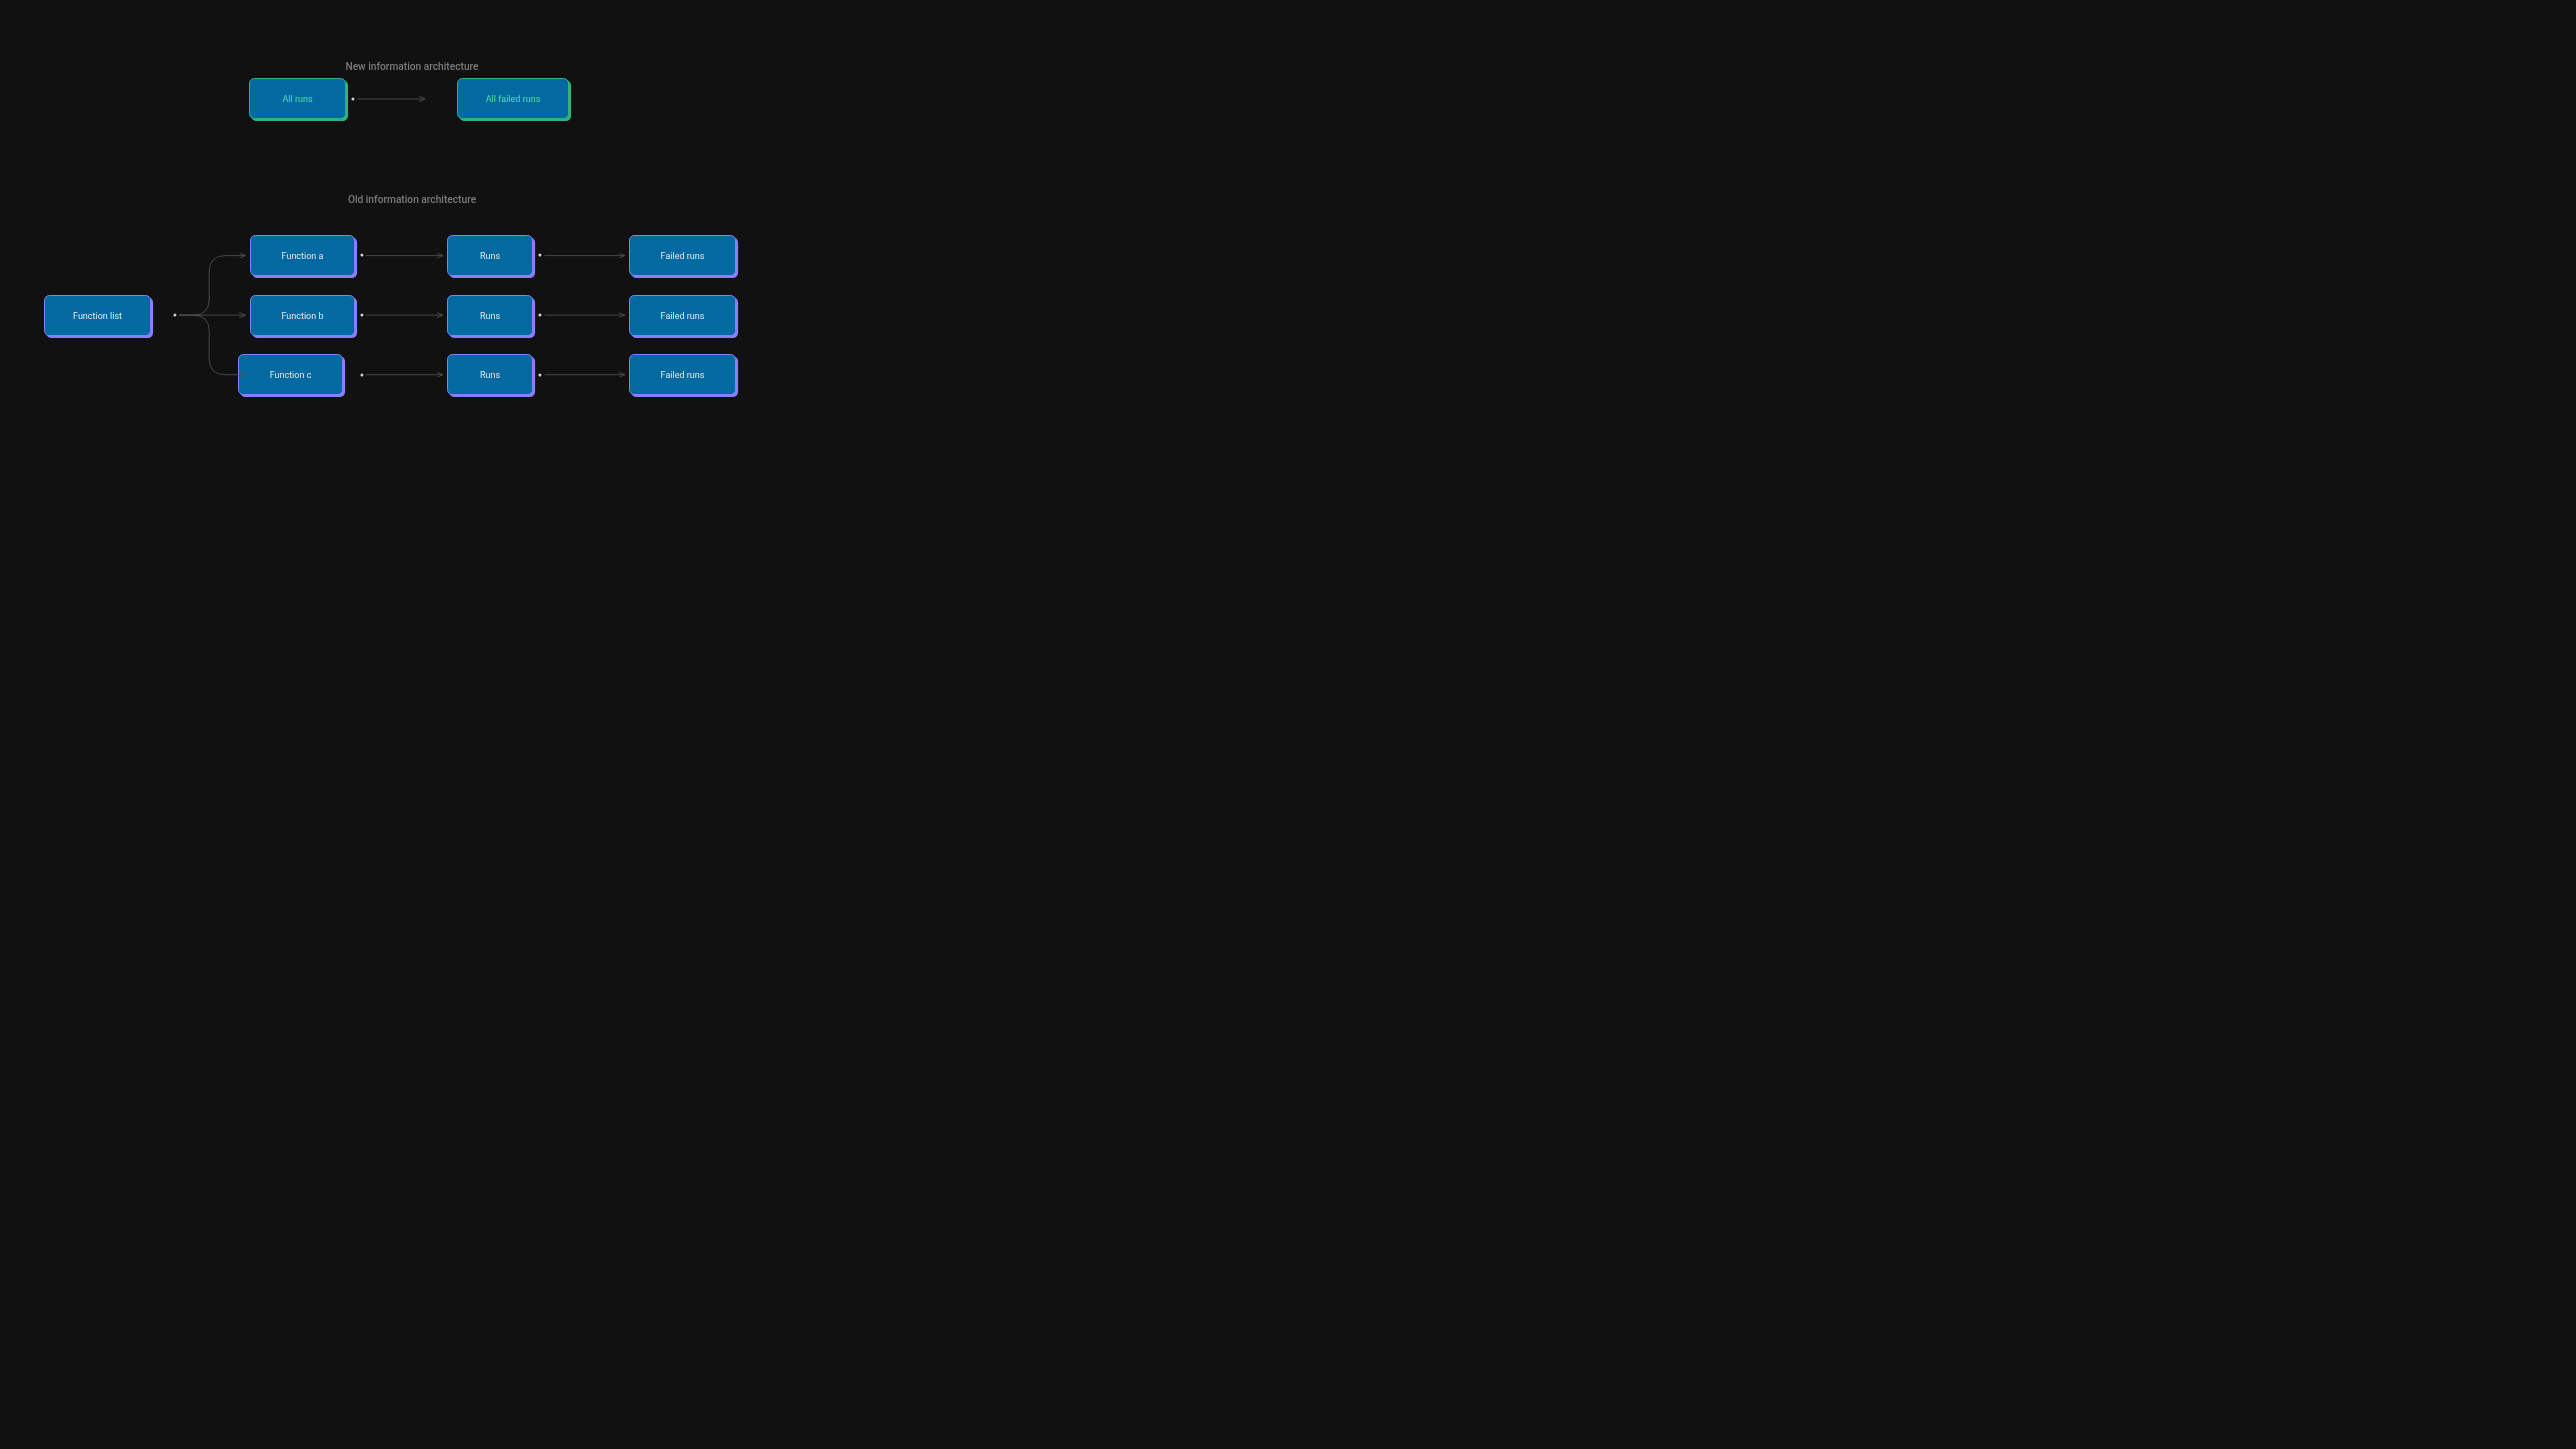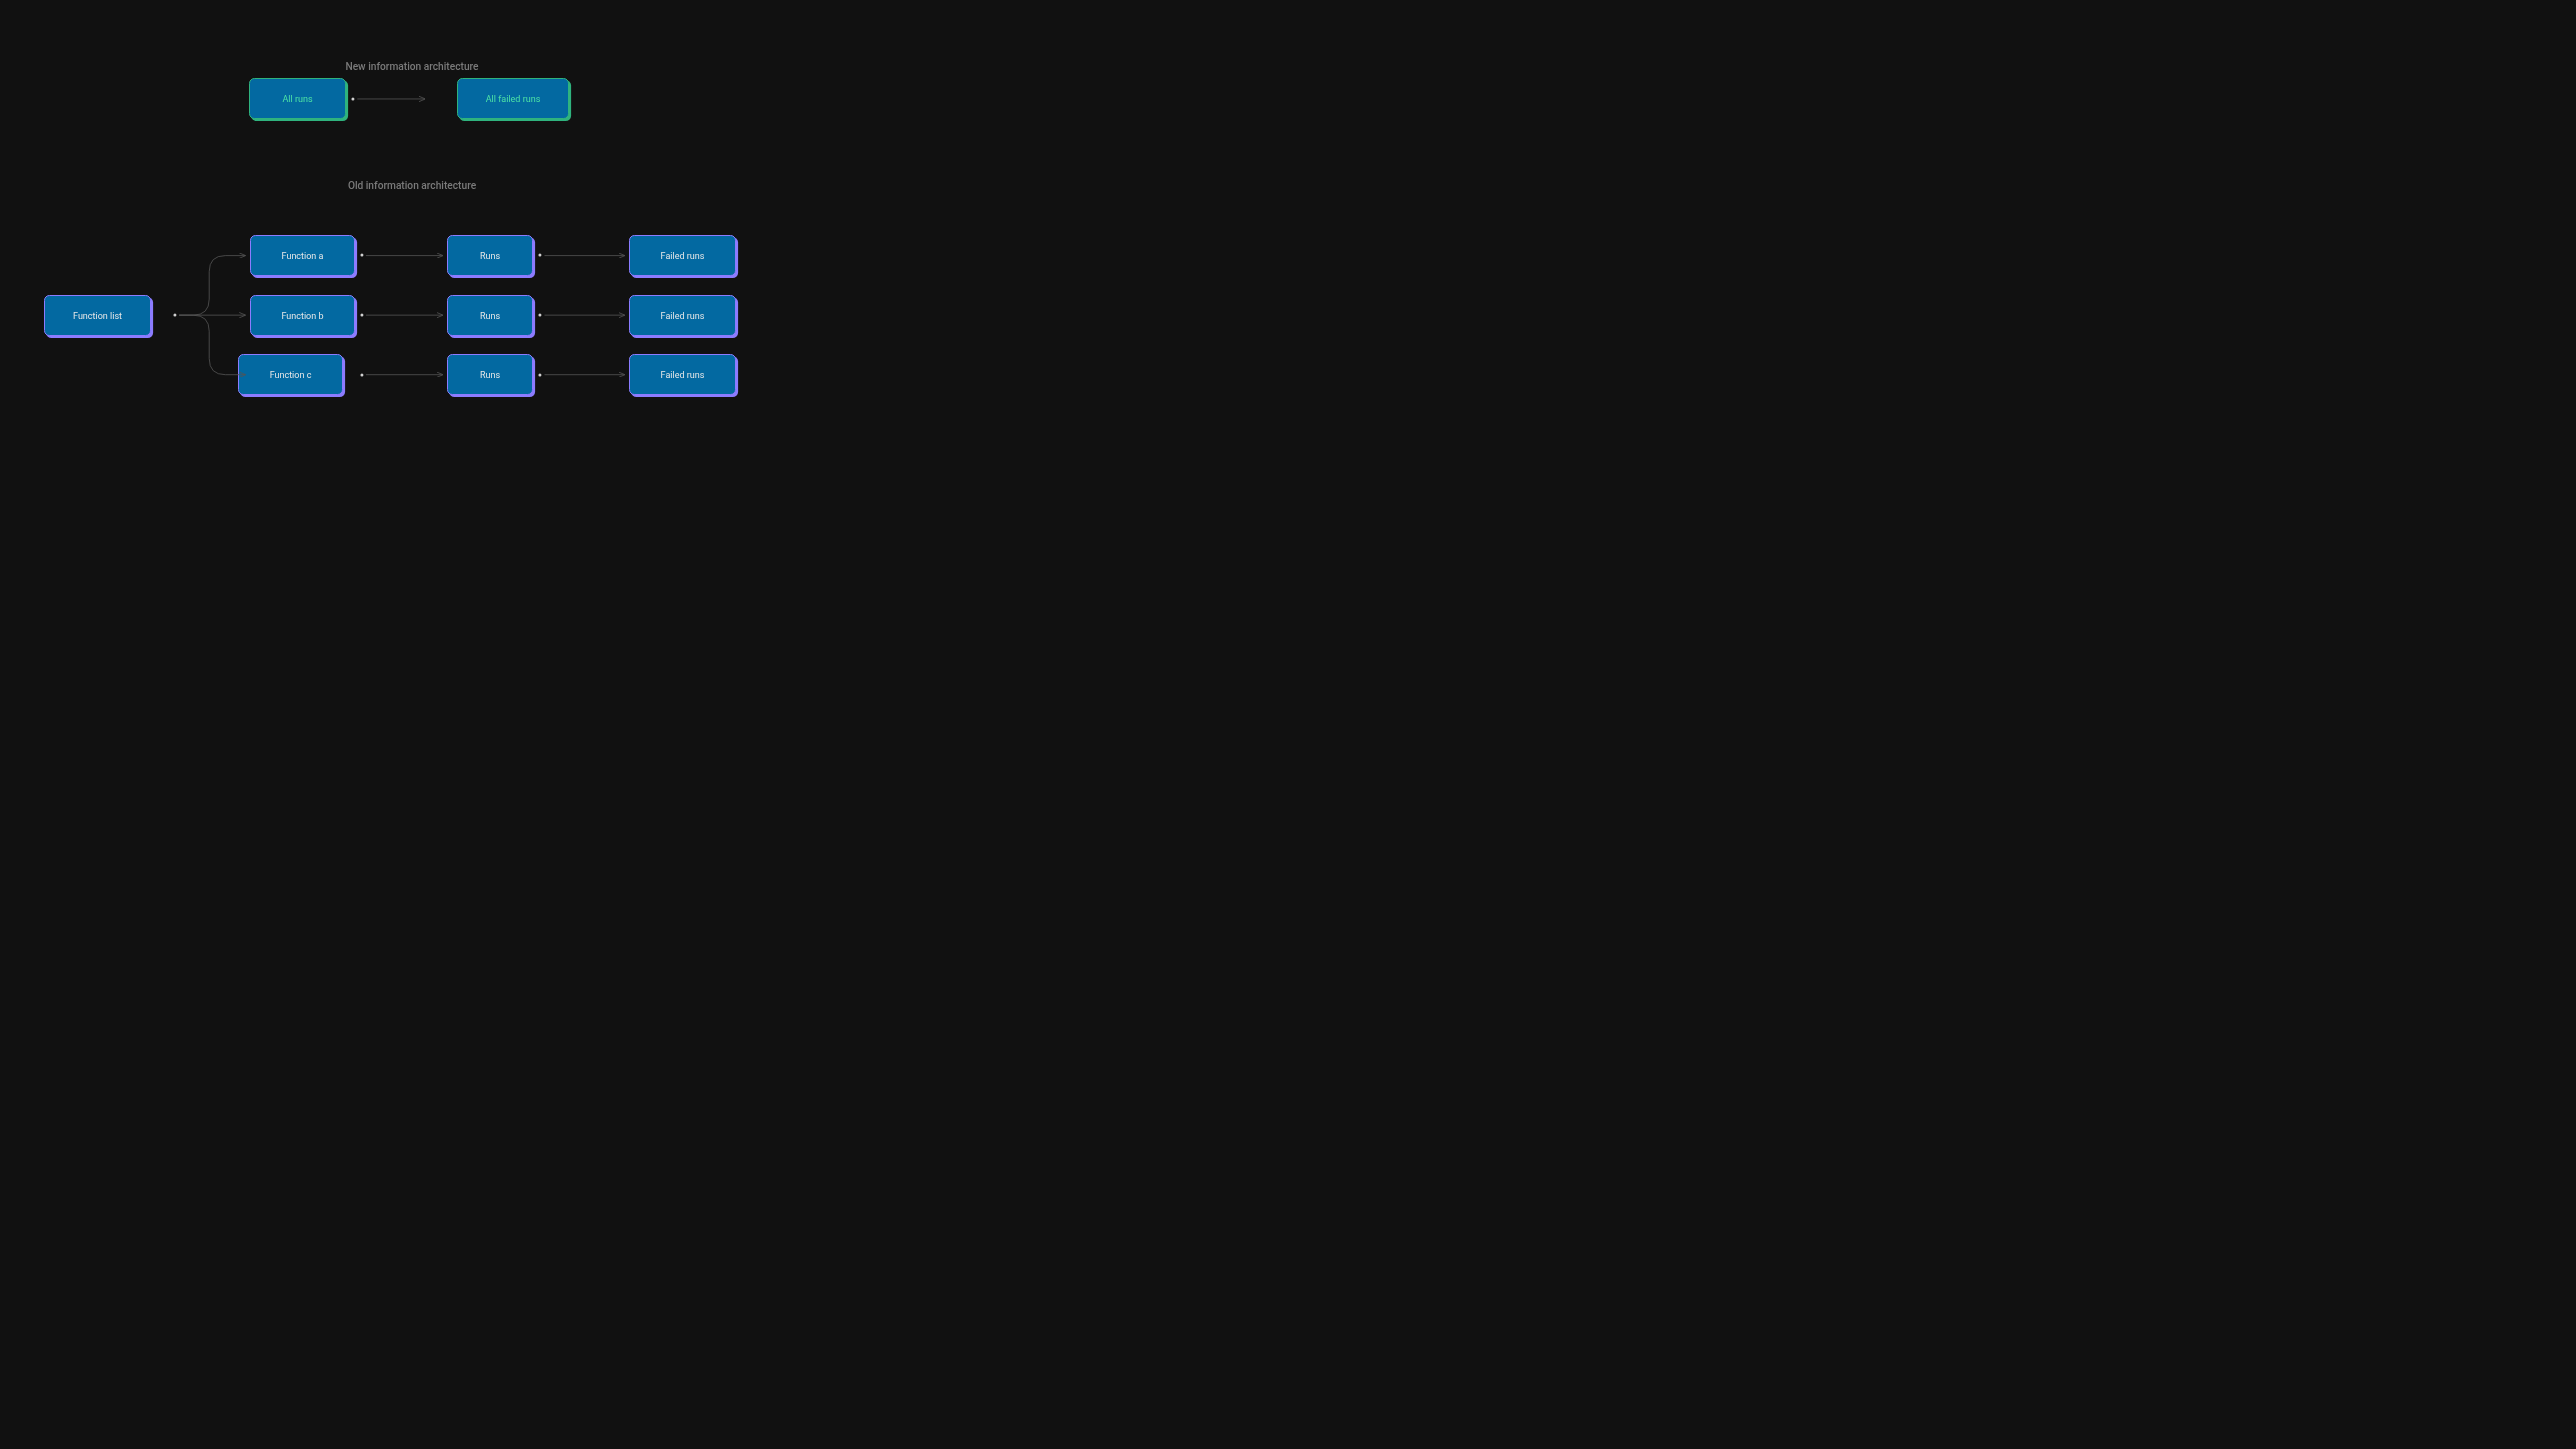--- a/index.html
+++ b/index.html
@@ -60,21 +60,21 @@
     top: 0;
     pointer-events: none;
   }
 </style>
 </head>
 <body>
 
 <div class="canvas">
 
   <div class="section-title" style="top:47px;margin-top:14px;">New information architecture</div>
-  <div class="section-title" style="top:180px;">Old information architecture</div>
+  <div class="section-title" style="top:194px;">Old information architecture</div>
 
   <div class="node green" style="left:249px; top:78px; width:97px; height:41px;">
     <span>All runs</span>
   </div>
   <div class="node green" style="left:429px; top:78px; width:112px; height:41px;margin-left:28px;">
     <span>All failed runs</span>
   </div>
 
   <div class="node purple" style="left:44px; top:295px; width:107px; height:41px;align-items:center;">
     <span>Function list</span>

